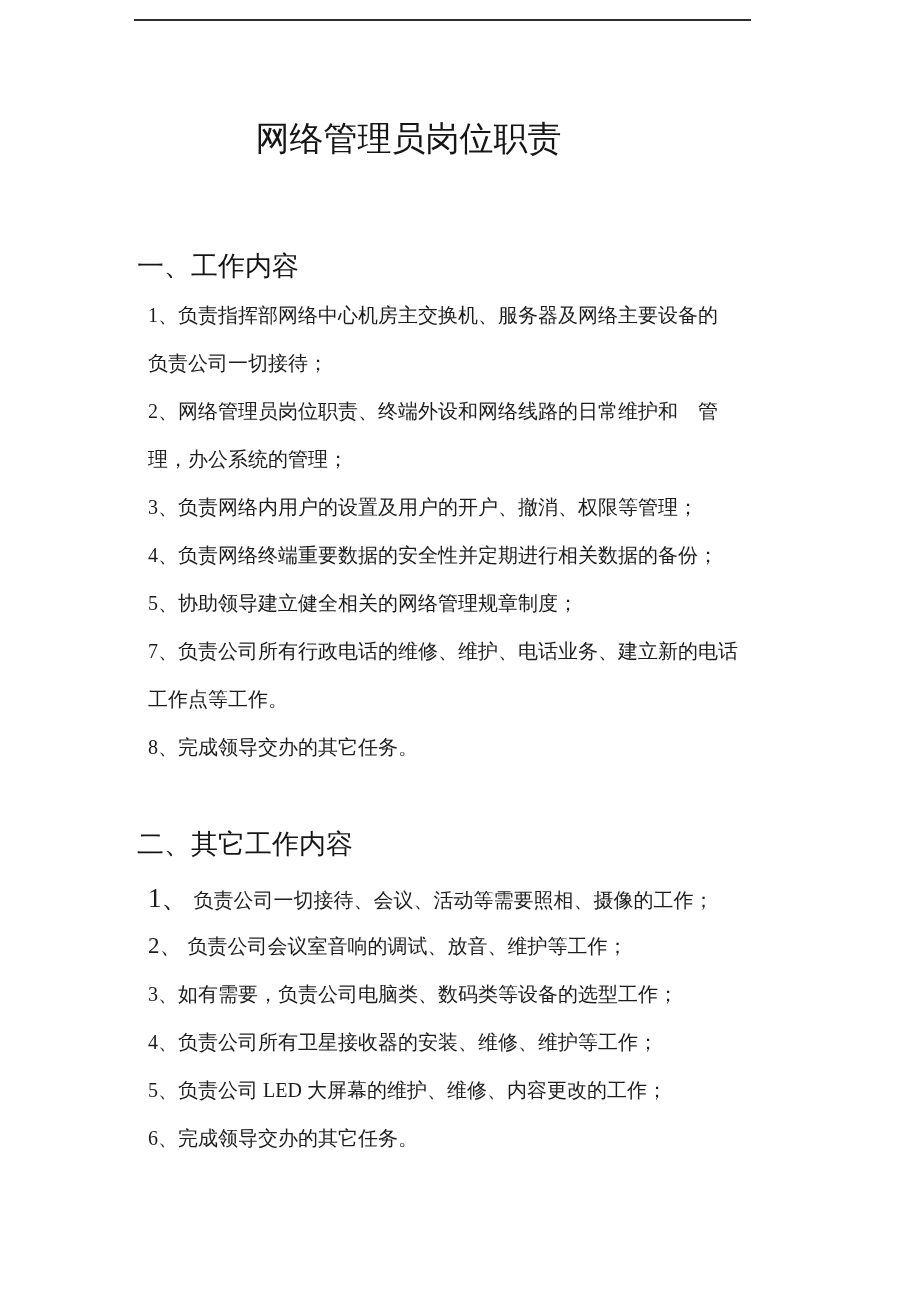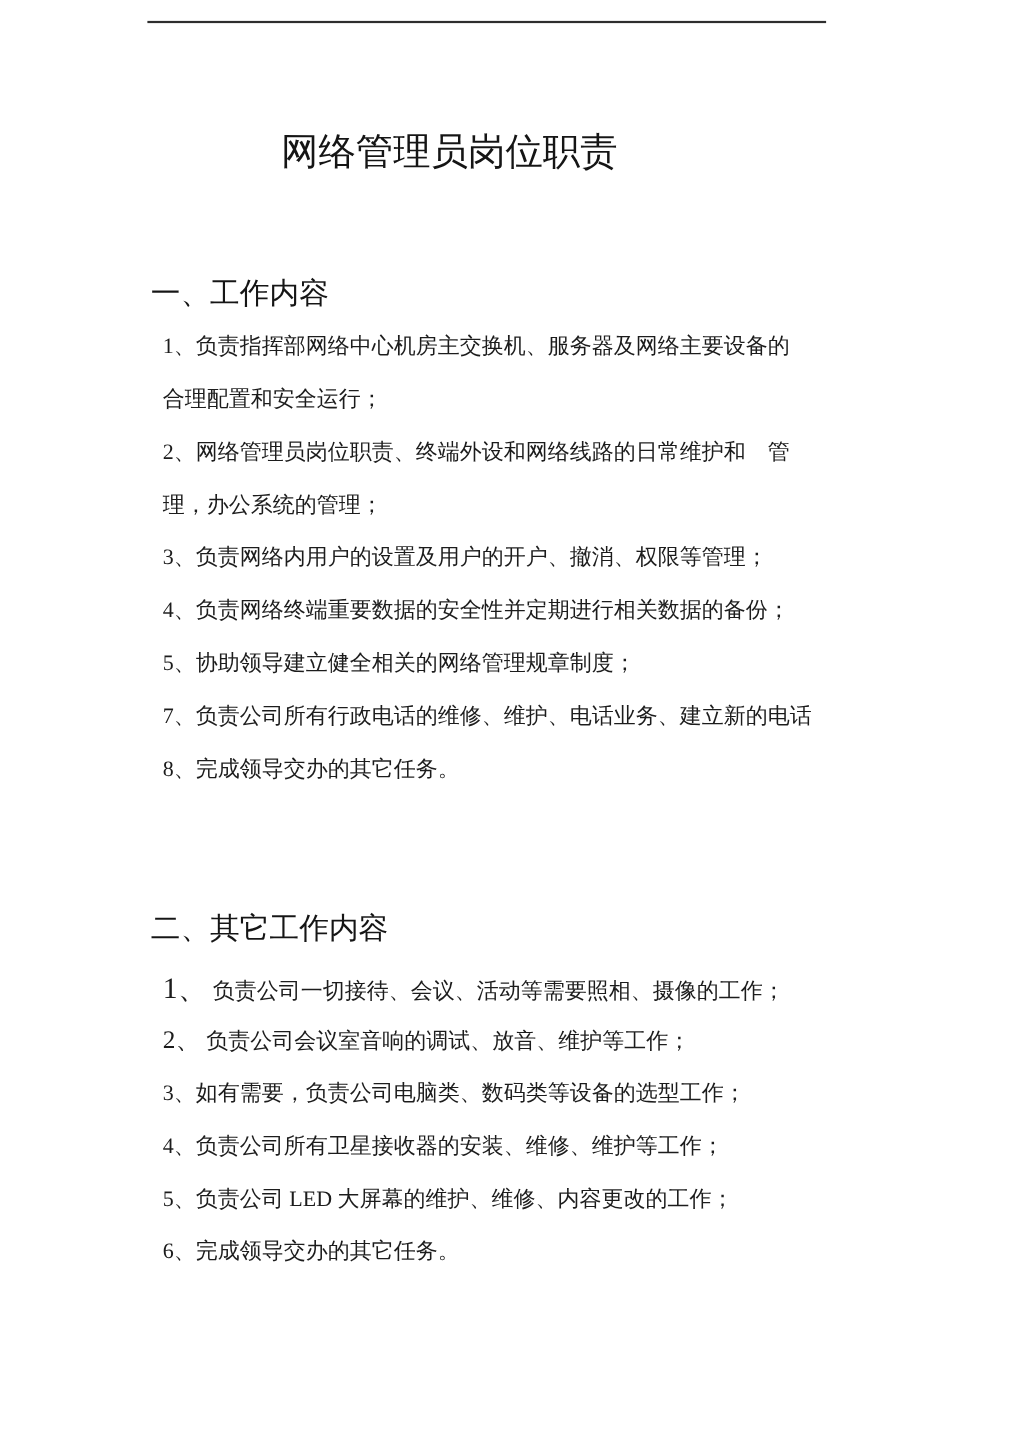--- a/index.html
+++ b/index.html
@@ -72,27 +72,28 @@
 <div class="page">
 
   <div class="top-rule"></div>
 
   <div class="doc-title">网络管理员岗位职责</div>
 
   <div class="section-heading heading-1">一、工作内容</div>
 
   <div class="rows rows-1">
     <div class="row"><span class="num">1、</span><span>负责指挥部网络中心机房主交换机、服务器及网络主要设备的</span></div>
-    <div class="row"><span class="num"></span><span>合理配置和安全运行；</span></div>
+    <div class="row"><span class="num"></span><span>负责公司一切接待；</span></div>
     <div class="row"><span class="num">2、</span><span>网络管理员岗位职责、终端外设和网络线路的日常维护和　管</span></div>
     <div class="row"><span class="num"></span><span>理，办公系统的管理；</span></div>
     <div class="row"><span class="num">3、</span><span>负责网络内用户的设置及用户的开户、撤消、权限等管理；</span></div>
     <div class="row"><span class="num">4、</span><span>负责网络终端重要数据的安全性并定期进行相关数据的备份；</span></div>
     <div class="row"><span class="num">5、</span><span>协助领导建立健全相关的网络管理规章制度；</span></div>
     <div class="row"><span class="num">7、</span><span>负责公司所有行政电话的维修、维护、电话业务、建立新的电话</span></div>
+    <div class="row"><span class="num"></span><span>工作点等工作。</span></div>
     <div class="row"><span class="num">8、</span><span>完成领导交办的其它任务。</span></div>
   </div>
 
   <div class="section-heading heading-2">二、其它工作内容</div>
 
   <div class="rows rows-2">
     <div class="row"><span class="num num-big">1、</span><span> 负责公司一切接待、会议、活动等需要照相、摄像的工作；</span></div>
     <div class="row"><span class="num num-big2">2、</span><span> 负责公司会议室音响的调试、放音、维护等工作；</span></div>
     <div class="row"><span class="num">3、</span><span>如有需要，负责公司电脑类、数码类等设备的选型工作；</span></div>
     <div class="row"><span class="num">4、</span><span>负责公司所有卫星接收器的安装、维修、维护等工作；</span></div>

